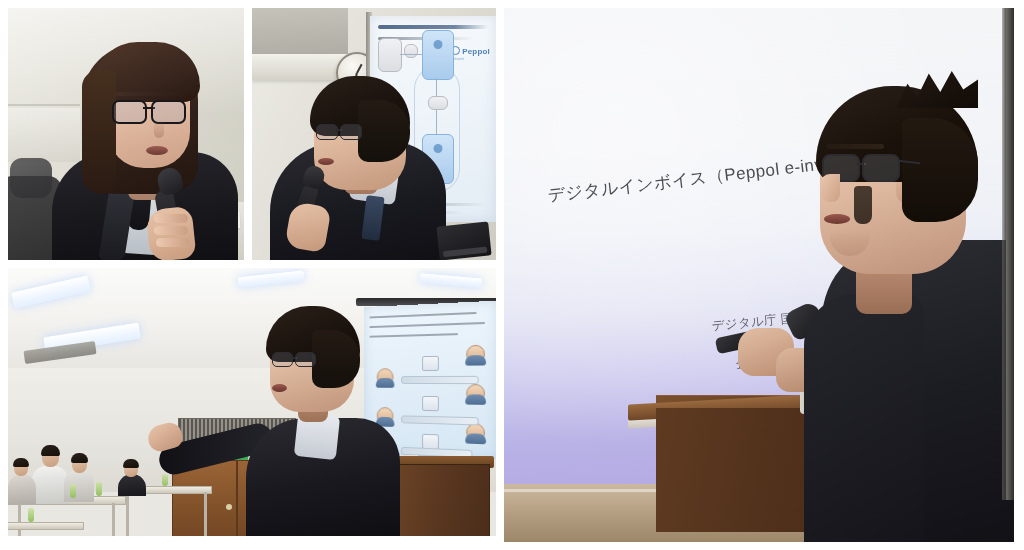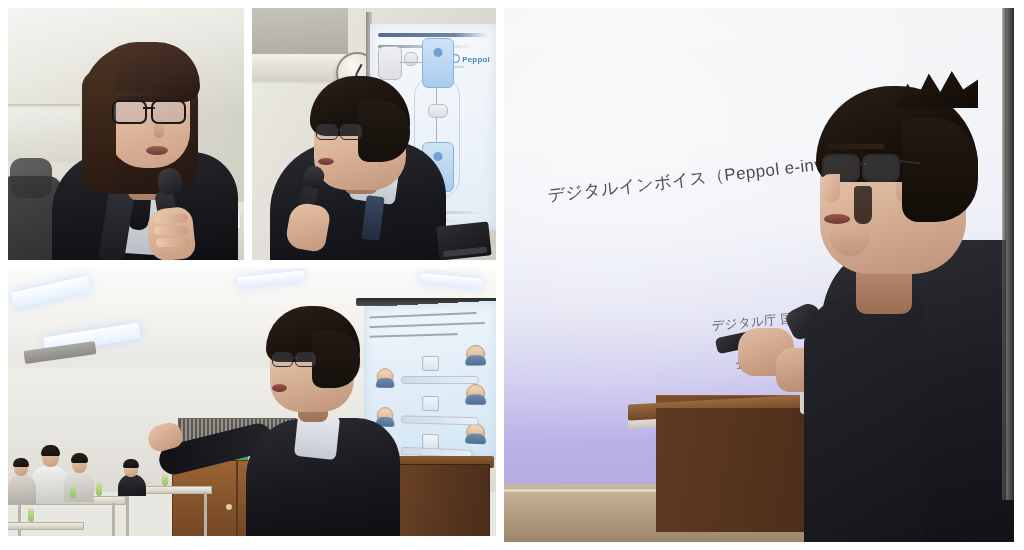--- a/index.html
+++ b/index.html
@@ -85,21 +85,21 @@
   .tm-beam2{position:absolute;left:0;top:0;width:96px;height:48px;
     background:linear-gradient(180deg,#b8b5ab,#9d9a90);opacity:.75;}
   .tm-clock{position:absolute;left:84px;top:44px;width:38px;height:38px;border-radius:50%;
     background:radial-gradient(circle at 38% 32%,#fbfaf6,#ddd9cf 70%,#b4b0a6 100%);
     border:2.5px solid #8d8a80;box-shadow:0 2px 4px rgba(0,0,0,.2);}
   .tm-clock .hh{position:absolute;left:50%;top:50%;width:2px;height:10px;background:#3a3a38;
     transform-origin:50% 100%;transform:translate(-50%,-100%) rotate(28deg);}
   .tm-clock .mh{position:absolute;left:50%;top:50%;width:1.6px;height:14px;background:#3a3a38;
     transform-origin:50% 100%;transform:translate(-50%,-100%) rotate(190deg);}
   
-  .tm-screen{position:absolute;left:118px;top:16px;width:126px;height:206px;
+  .tm-screen{position:absolute;left:118px;top:8px;width:126px;height:206px;
     background:linear-gradient(175deg,#f6f9fc 0%,#eef4f9 45%,#e4edf5 100%);
     box-shadow:inset 0 0 14px rgba(140,160,185,.25);}
   .tm-screen-frame{position:absolute;left:114px;top:4px;width:6px;height:214px;
     background:linear-gradient(90deg,#8e8d86,#c9c7be);}
   .tm-s-title{position:absolute;left:8px;top:9px;width:110px;height:4px;border-radius:2px;
     background:linear-gradient(90deg,#2e4a6e 0%,#4e6a8e 70%,rgba(78,106,142,0) 100%);opacity:.8;}
   .tm-s-sub{position:absolute;left:8px;top:21px;width:96px;height:3px;border-radius:2px;
     background:linear-gradient(90deg,#53616f,rgba(83,97,111,0));opacity:.65;}
   .tm-peppol{position:absolute;right:6px;top:30px;font-size:8px;font-weight:700;color:#2f6fb0;
     letter-spacing:.2px;opacity:.85;white-space:nowrap;}

